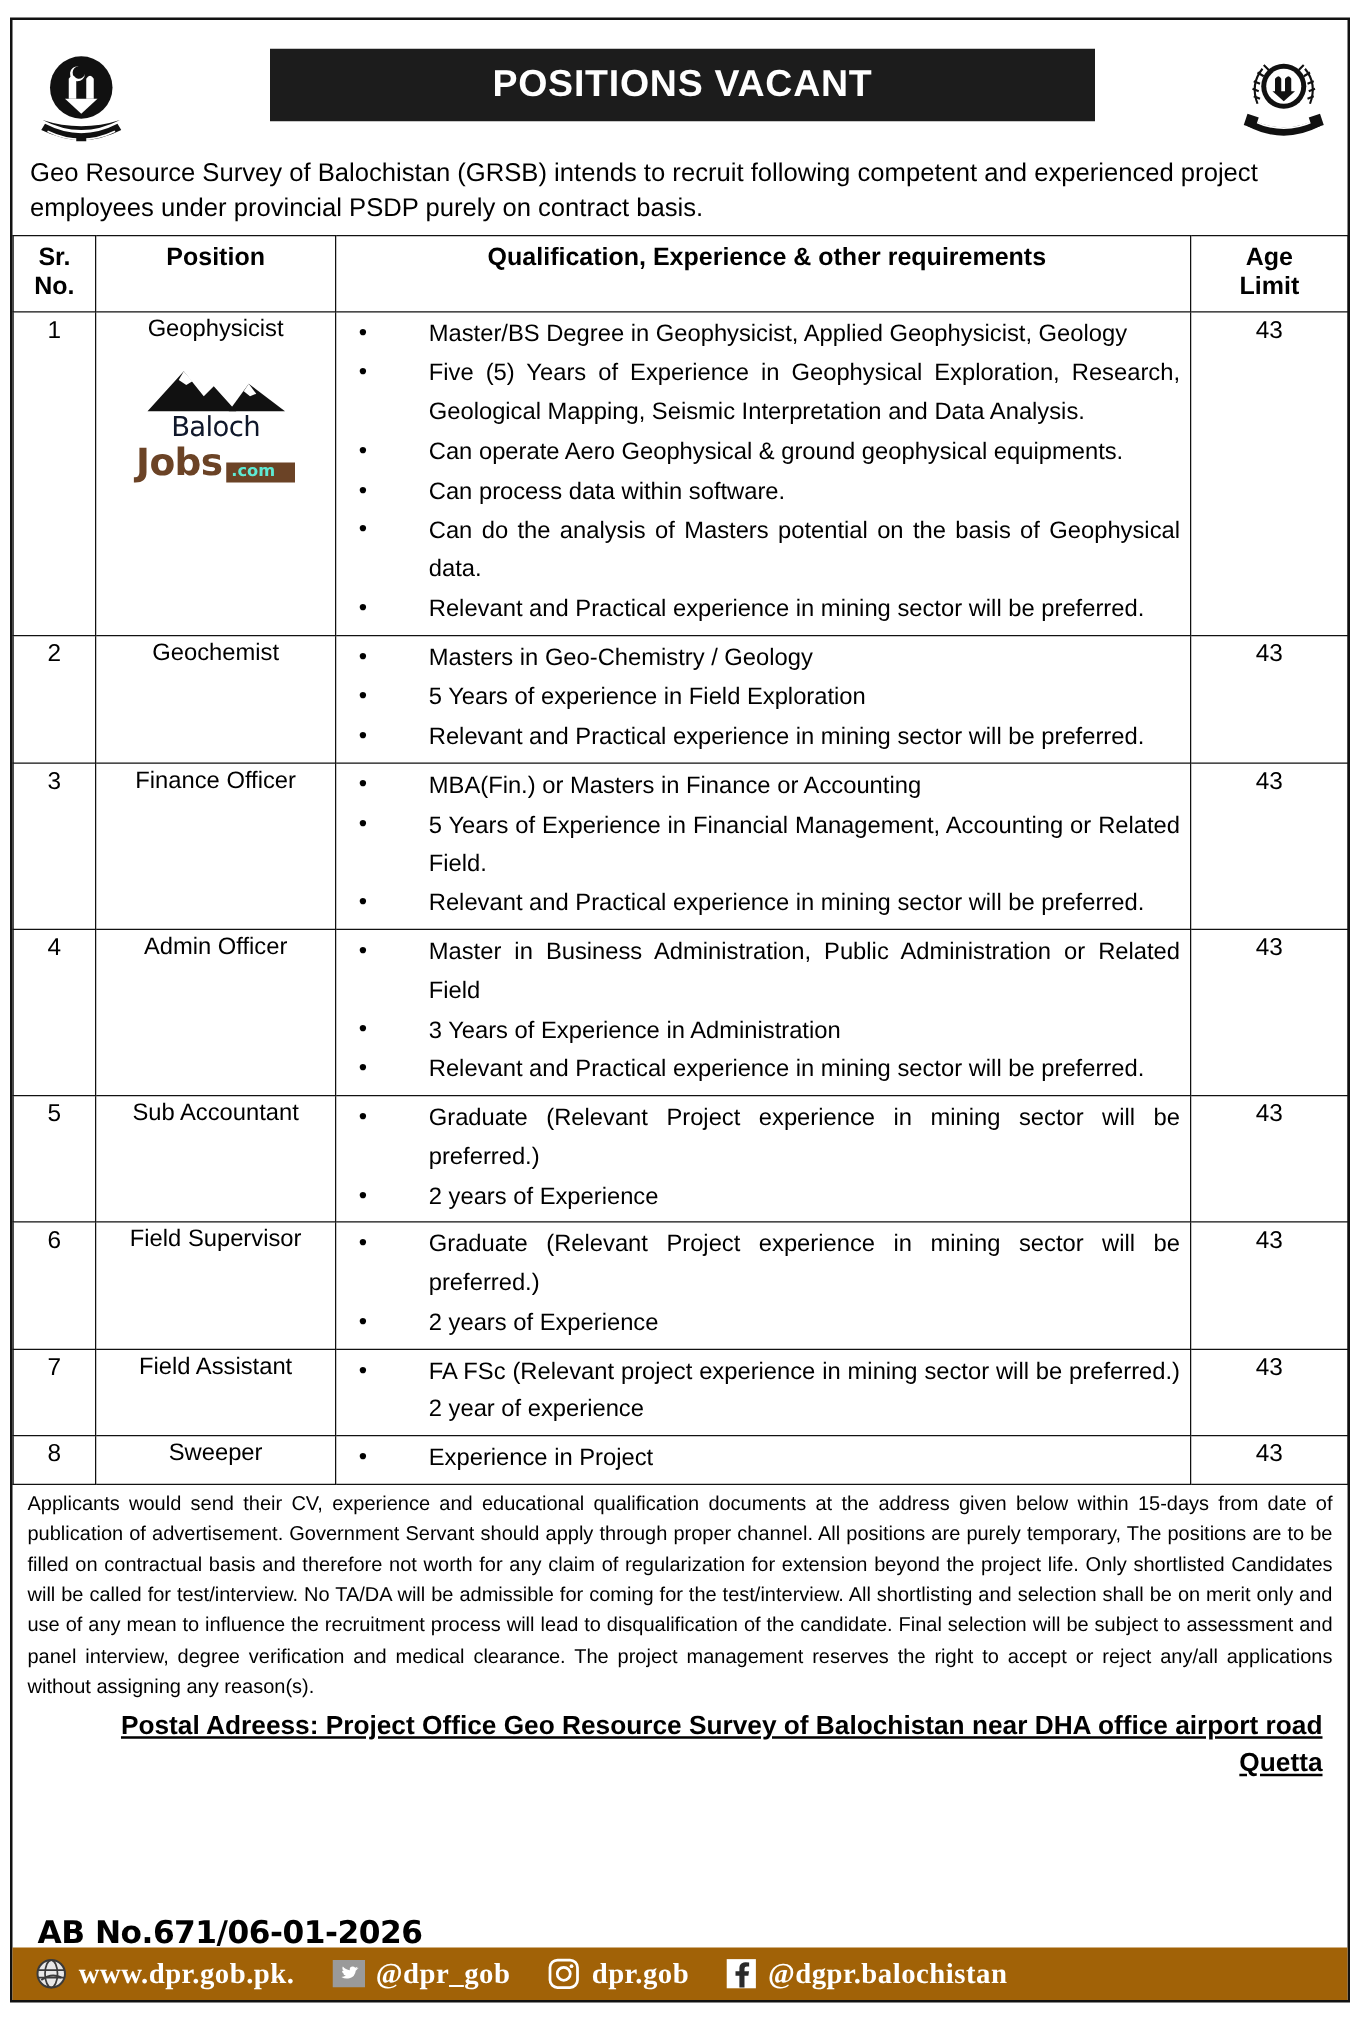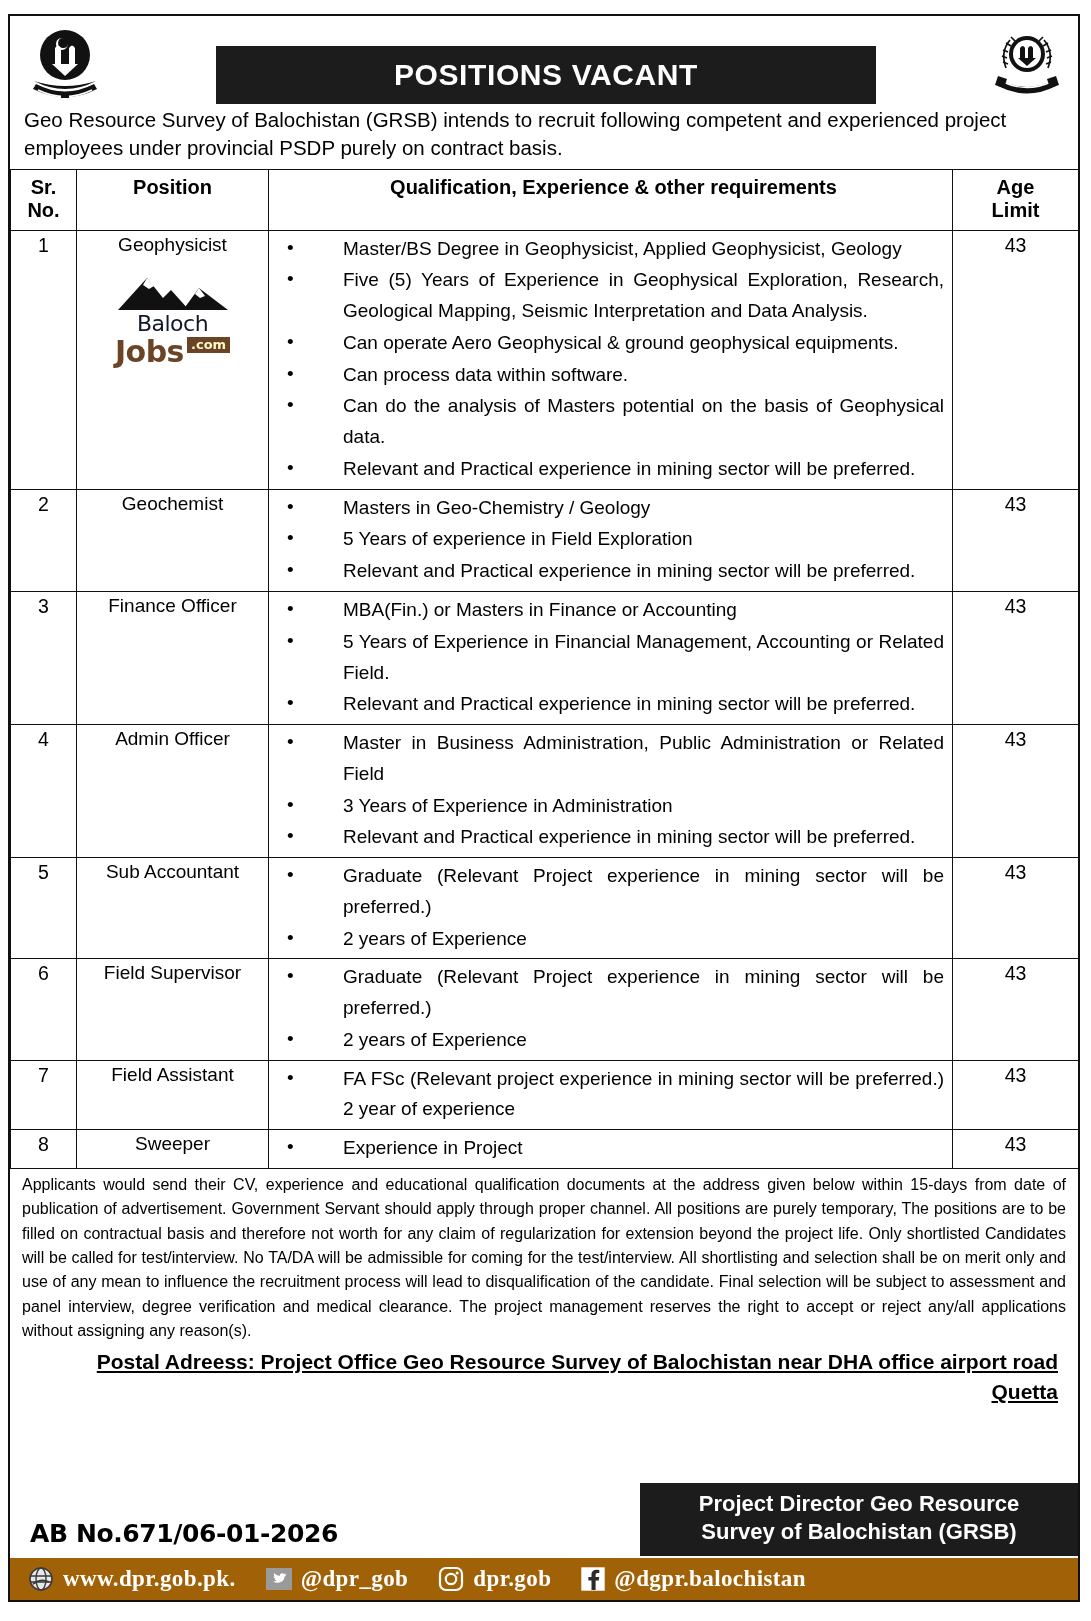--- a/index.html
+++ b/index.html
@@ -29,24 +29,25 @@
     height: 1588px;
     border: 2px solid #111;
     box-sizing: border-box;
     background: #fff;
   }
   
   .header {
     position: relative;
     height: 88px;
     display: flex;
-    align-items: flex-end;
+    align-items: flex-start;
     justify-content: space-between;
     padding: 4px 8px 0 12px;
     box-sizing: border-box;
+    margin-top: 19px;
   }
   .emblem {
     width: 86px;
     height: 80px;
     flex: 0 0 auto;
     display: block;
   }
   .title-banner {
     flex: 1 1 auto;
     margin: 0 14px;
@@ -147,27 +148,27 @@
   }
   .logo-jobs {
     font-family: "DejaVu Sans", sans-serif;
     font-weight: bold;
     font-size: 30px;
     color: #6b4326;
     letter-spacing: -0.5px;
   }
   .logo-com {
     background: #6b4326;
-    color: #fef9c3;
+    color: #5eead4;
     font-family: "DejaVu Sans", sans-serif;
     font-weight: bold;
     font-size: 13px;
-    padding: 1px 4px 2px 4px;
+    padding: 1px 16px 2px 4px;
     margin-left: 3px;
-    margin-bottom: 14px;
+    margin-bottom: 0;
   }
   
   .notes {
     padding: 4px 12px 2px 12px;
     font-size: 16px;
     line-height: 1.52;
     text-align: justify;
   }
   .postal {
     text-align: right;
@@ -188,21 +189,21 @@
     text-align: center;
     padding: 7px 6px 9px 6px;
     box-sizing: border-box;
     font-weight: bold;
     font-size: 22px;
     line-height: 1.3;
   }
   .abno {
     position: absolute;
     left: 20px;
-    bottom: 52px;
+    bottom: 40px;
     font-weight: bold;
     font-size: 25px;
     font-family: "DejaVu Sans", sans-serif;
     letter-spacing: -0.4px;
   }
   
   .socialbar {
     position: absolute;
     left: 0;
     bottom: 0;
@@ -420,24 +421,20 @@
               </ul>
             </td>
             <td class="age">43</td>
           </tr>
         </tbody>
     </table>
 
     <div class="notes">Applicants would send their CV, experience and educational qualification documents at the address given below within 15-days from date of publication of advertisement. Government Servant should apply through proper channel. All positions are purely temporary, The positions are to be filled on contractual basis and therefore not worth for any claim of regularization for extension beyond the project life. Only shortlisted Candidates will be called for test/interview. No TA/DA will be admissible for coming for the test/interview. All shortlisting and selection shall be on merit only and use of any mean to influence the recruitment process will lead to disqualification of the candidate. Final selection will be subject to assessment and panel interview, degree verification and medical clearance. The project management reserves the right to accept or reject any/all applications without assigning any reason(s).</div>
     <div class="postal">Postal Adreess: Project Office Geo Resource Survey of Balochistan near DHA office airport road Quetta</div>
 
-    <div class="signblock">
-      <div>Project Director Geo Resource</div>
-      <div>Survey of Balochistan (GRSB)</div>
-    </div>
 
     <div class="abno">AB No.671/06-01-2026</div>
 
     <div class="socialbar" id="socialbar">
         <div class="social-item">
           <span class="sicon">
             <svg width="26" height="26" viewBox="0 0 26 26">
               <circle cx="13" cy="13" r="11" fill="#e8e8e8" stroke="#3a3a3a" stroke-width="1.6"></circle>
               <ellipse cx="13" cy="13" rx="5" ry="11" fill="none" stroke="#3a3a3a" stroke-width="1.4"></ellipse>
               <path d="M2.5 10 H23.5 M2.5 16 H23.5" stroke="#3a3a3a" stroke-width="1.4"></path>

